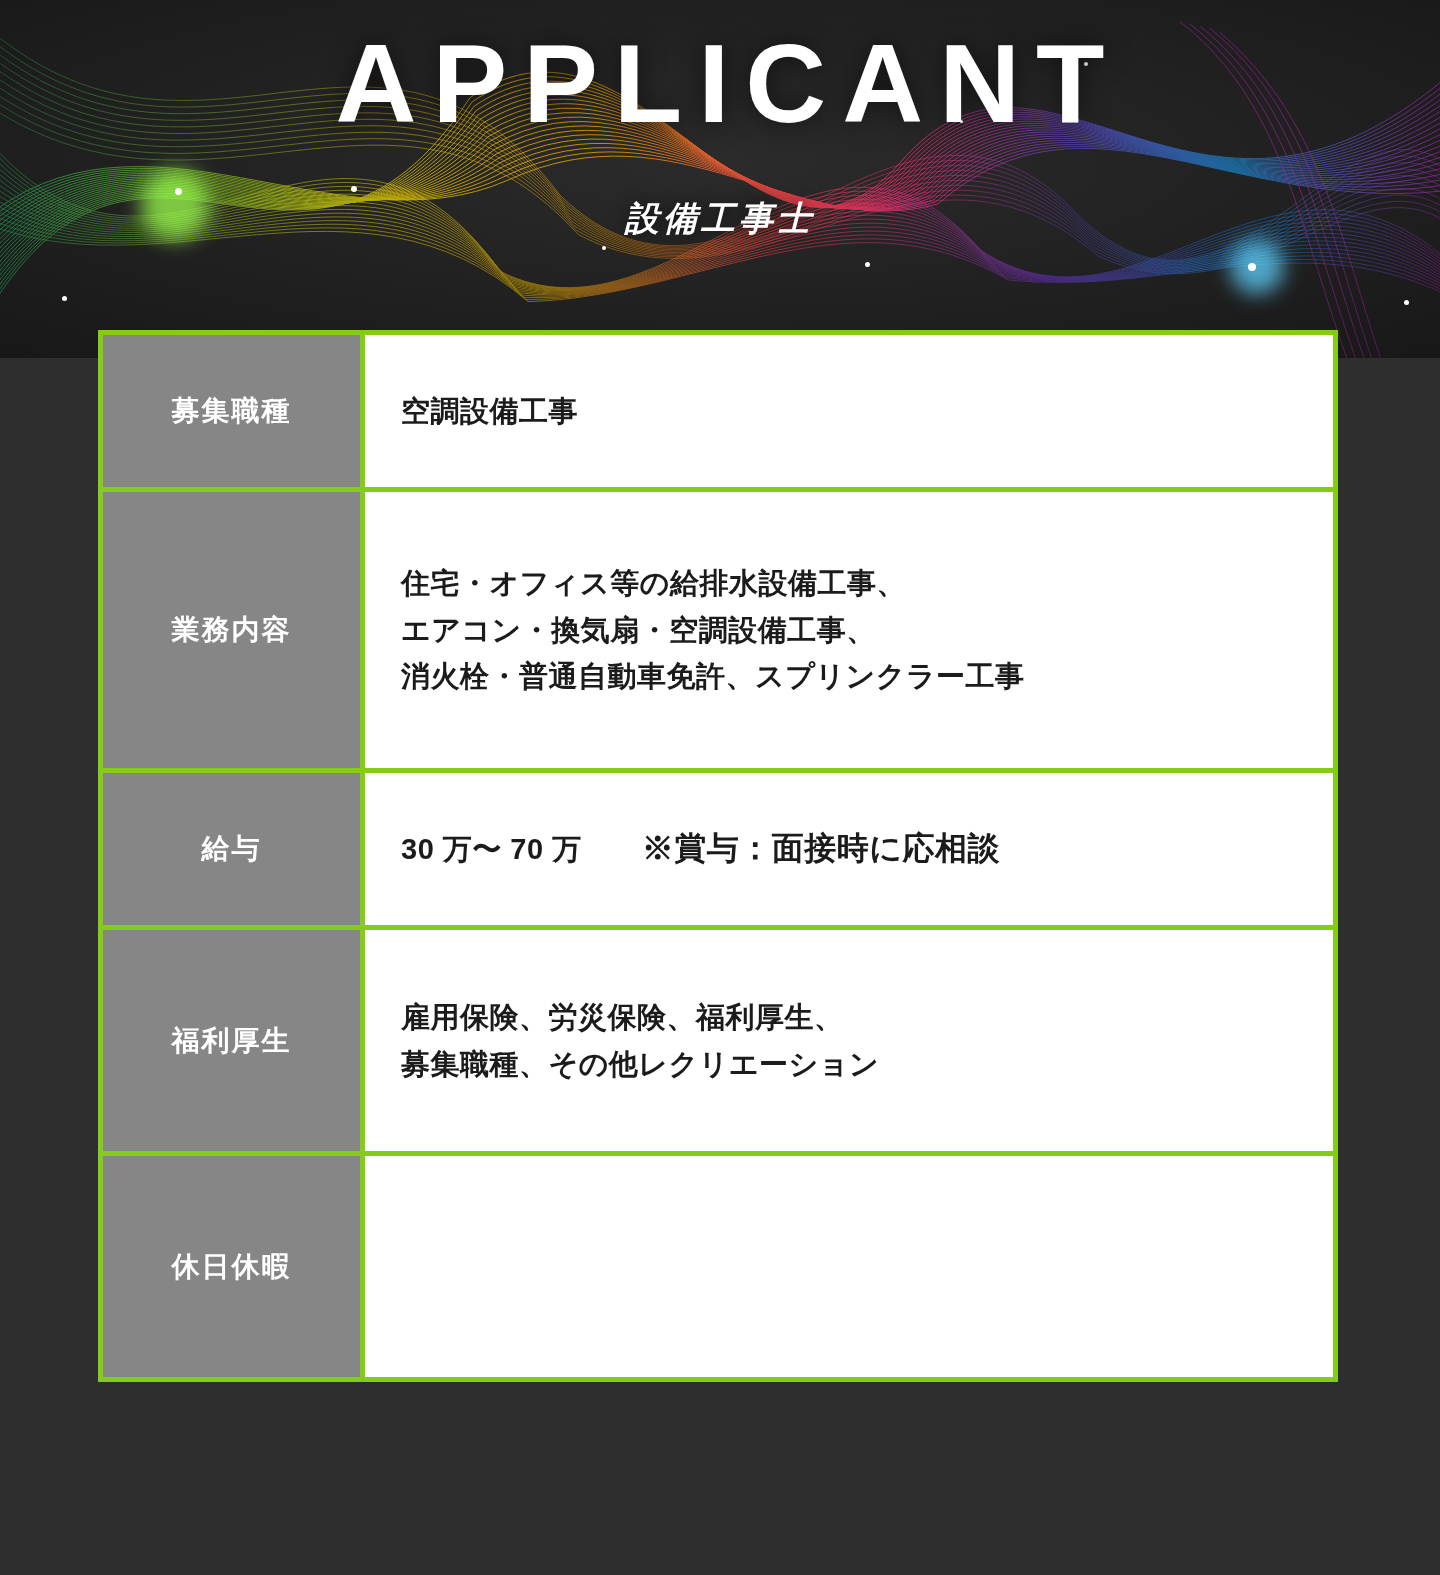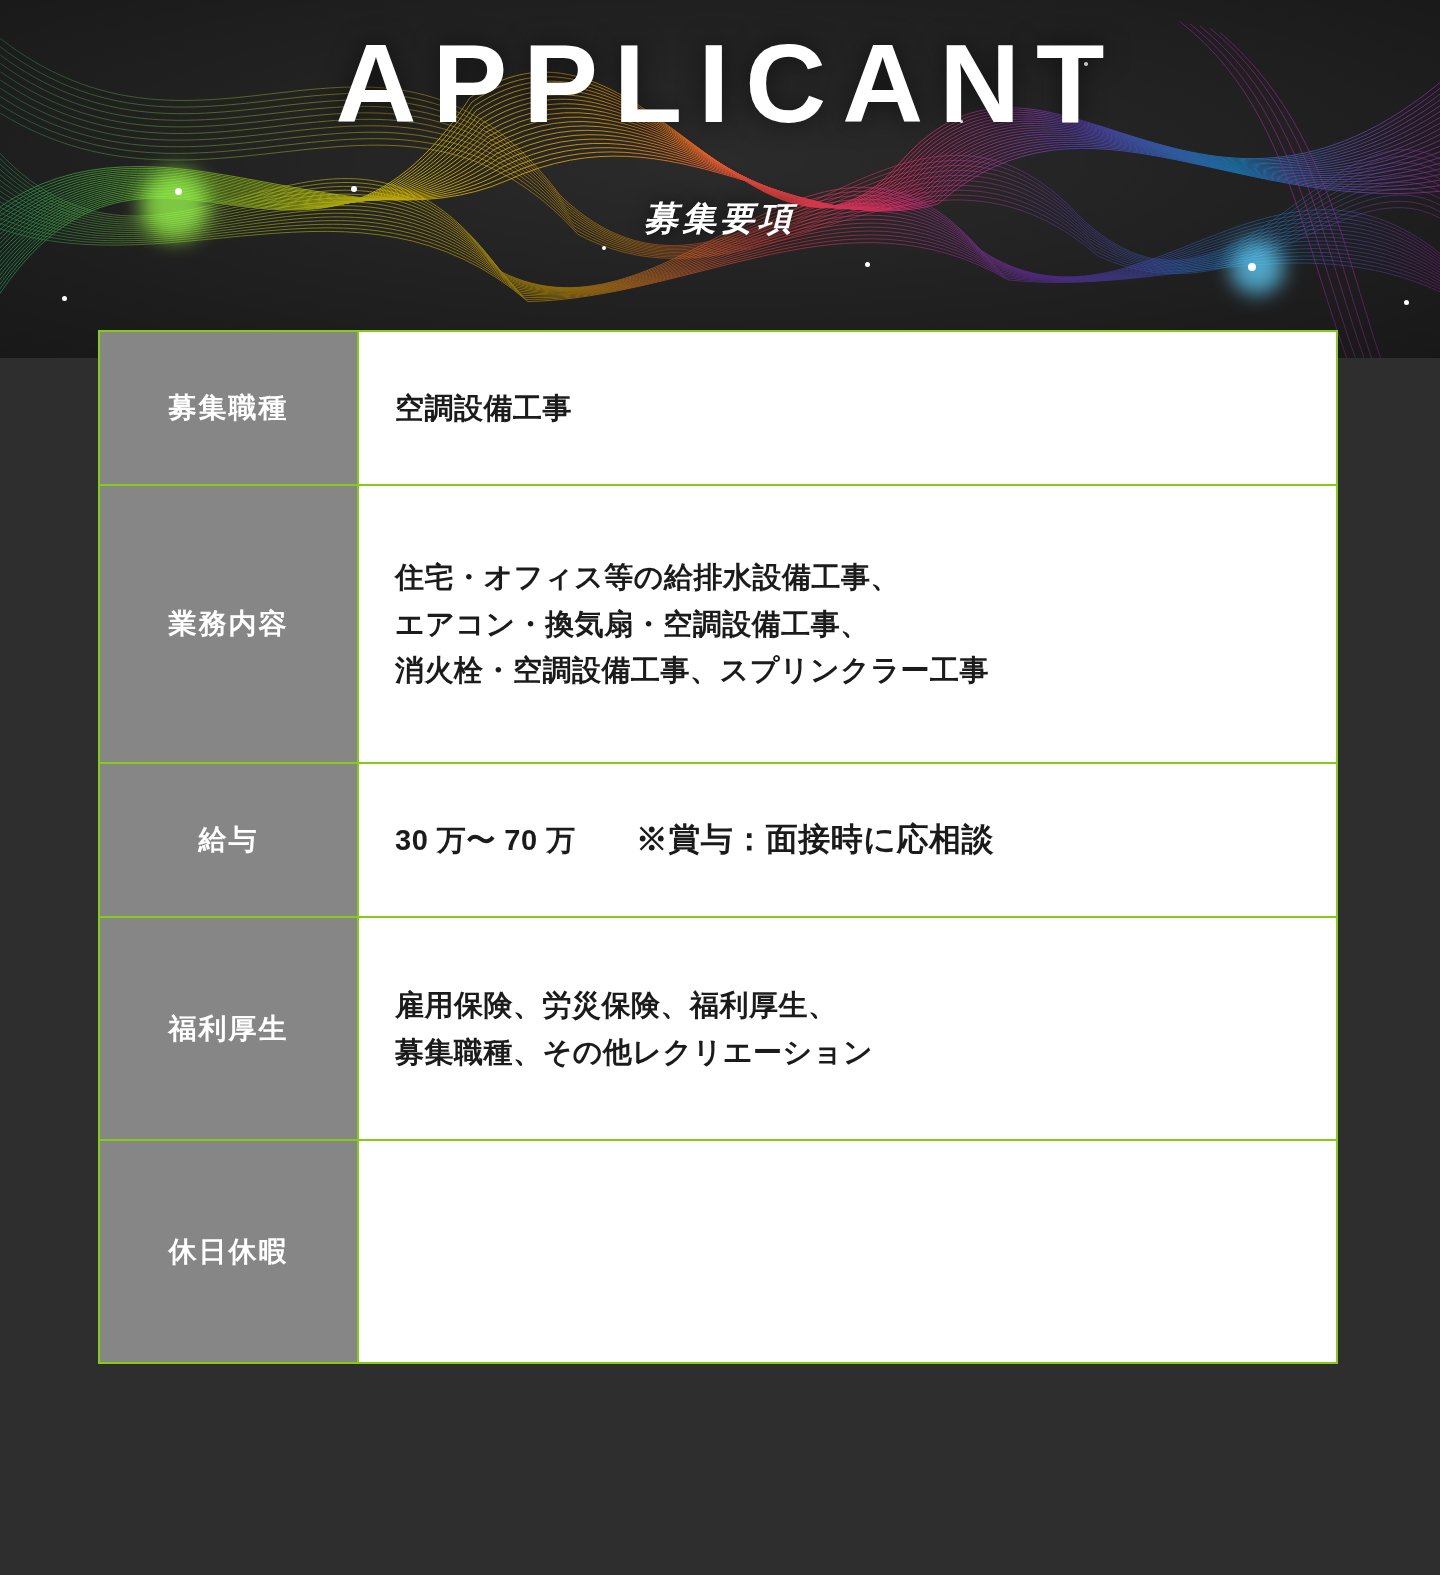--- a/index.html
+++ b/index.html
@@ -83,21 +83,21 @@
     width: 1240px;
     z-index: 10;
   }
   table.req {
     border-collapse: collapse;
     width: 100%;
     background: #ffffff;
     table-layout: fixed;
   }
   table.req td {
-    border: 2px solid #84cc16;
+    border: 5px solid #84cc16;
     vertical-align: middle;
   }
   td.label {
     width: 255px;
     background: #868686;
     color: #ffffff;
     text-align: center;
     font-size: 28px;
     font-weight: bold;
     letter-spacing: 2px;
@@ -242,40 +242,40 @@
   <div class="spark" style="left:351px; top:186px; width:6px;  height:6px;"></div>
   <div class="spark" style="left:602px; top:246px; width:4px;  height:4px;"></div>
   <div class="spark" style="left:865px; top:262px; width:5px;  height:5px;"></div>
   <div class="spark" style="left:1248px;top:263px; width:8px;  height:8px;"></div>
   <div class="spark" style="left:1404px;top:300px; width:5px;  height:5px;"></div>
 
   <div class="spark" style="left:1084px;top:62px;  width:4px;  height:4px;"></div>
   <div class="spark" style="left:960px; top:120px; width:3px;  height:3px;"></div>
 
   <div class="hero-title">APPLICANT</div>
-  <div class="hero-sub">募集要項</div>
+  <div class="hero-sub">設備工事士</div>
 </div>
 
 <div class="table-wrap">
   <table class="req">
     <tbody>
 
       <tr class="r-short">
         <td class="label">募集職種</td>
         <td class="value">
           <span class="line">空調設備工事</span>
         </td>
       </tr>
 
       <tr class="r-tall">
         <td class="label">業務内容</td>
         <td class="value">
           <span class="line">住宅・オフィス等の給排水設備工事、</span>
           <span class="line">エアコン・換気扇・空調設備工事、</span>
-          <span class="line">消火栓・空調設備工事、スプリンクラー工事</span>
+          <span class="line">消火栓・普通自動車免許、スプリンクラー工事</span>
         </td>
       </tr>
 
 
 
       <tr class="r-short">
         <td class="label">給与</td>
         <td class="value">
           <span>30 万〜 70 万</span><span class="note">※賞与：面接時に応相談</span>
         </td>

